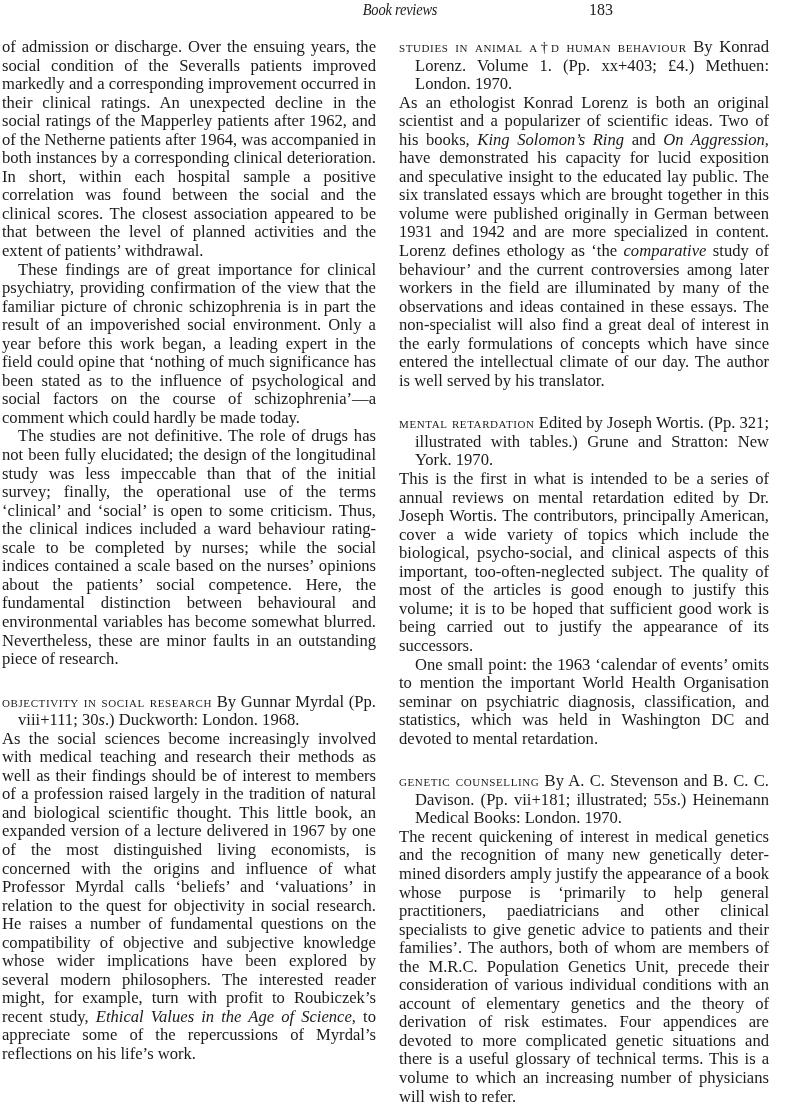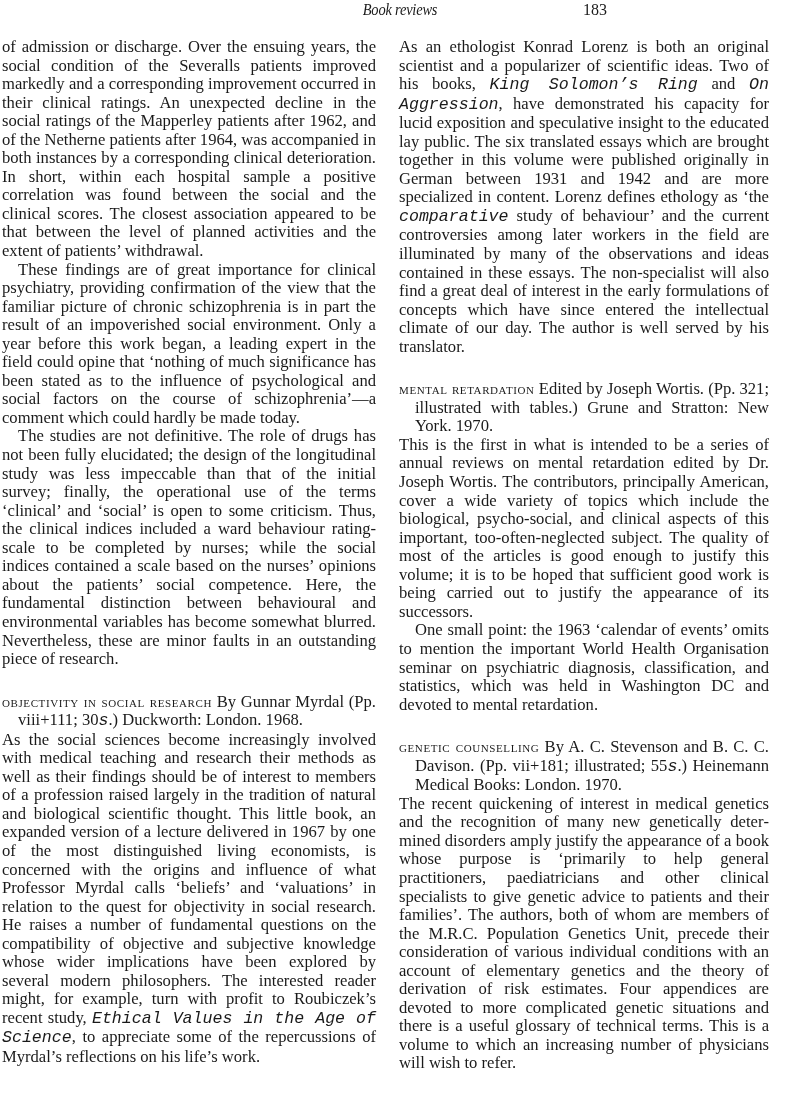--- a/index.html
+++ b/index.html
@@ -1,32 +1,32 @@
 <!DOCTYPE html>
 <html><head>
 <meta charset="utf-8">
 <style>
   html, body { margin: 0; padding: 0; background: #ffffff; }
   body { width: 800px; height: 1113px; position: relative; overflow: hidden;
          font-family: "Liberation Serif", "DejaVu Serif", serif; color: #1a1a1a; }
   .header { position: absolute; top: 0; left: 0; width: 640px; height: 24px; }
   .running-title { position: absolute; top: 1px; left: 0; width: 800px; text-align: center;
          font-style: italic; font-size: 16px; letter-spacing: -0.2px; transform: scaleX(0.9); }
-  .page-number { position: absolute; top: 1px; right: 33px; font-size: 16px; }
+  .page-number { position: absolute; top: 1px; right: 27px; font-size: 16px; }
   .col { position: absolute; top: 38px; width: 374px; font-size: 16.6px; line-height: 18.55px;
          text-align: justify; hyphens: manual; }
   .col.left { left: 2px; }
   .col.right { left: 399px; width: 370px; }
   p { margin: 0; }
   p.indent { text-indent: 16px; }
   .review-head { margin-top: 24px; padding-left: 16px; text-indent: -16px; text-align: justify; }
   .review-head.first { margin-top: 0; }
   .sc { font-variant: small-caps; text-transform: lowercase; font-size: 15px; letter-spacing: 0.6px; }
   .bib { font-size: 16.6px; }
-  em { font-style: italic; font-family: Liberation Mono, monospace; }
+  em { font-style: italic; }
 </style>
 </head>
 <body>
 
 <div class="header">
   <div class="running-title">Book reviews</div>
   <div class="page-number">183</div>
 </div>
 
 <div class="col left">
@@ -36,20 +36,24 @@
 
   <div class="review-head">
     <span class="sc">Objectivity in Social Research</span>
     <span class="bib">By Gunnar Myrdal</span>
     <span class="bib">(Pp. viii+111; 30</span><em>s</em><span class="bib">.) Duckworth: London. 1968.</span>
   </div>
   <p><span>As the social sciences become increasingly involved with medical teaching and research their methods as well as their findings should be of interest to members of a profession raised largely in the tradition of natural and biological scientific thought. This little book, an expanded version of a lecture delivered in 1967 by one of the most distinguished living econo­mists, is concerned with the origins and influence of what Professor Myrdal calls ‘beliefs’ and ‘valuations’ in relation to the quest for objectivity in social research. He raises a number of fundamental questions on the compatibility of objective and subjective knowledge whose wider implications have been explored by several modern philosophers. The interested reader might, for example, turn with profit to Roubiczek’s recent study, </span><em>Ethical Values in the Age of Science</em><span>, to appreciate some of the repercus­sions of Myrdal’s reflections on his life’s work.</span></p>
 </div>
 
 <div class="col right">
+  <div class="review-head first">
+    <span class="sc">Studies in Animal a†d Human Behaviour</span>
+    <span class="bib">By Konrad Lorenz. Volume 1. (Pp. xx+403; £4.) Methuen: London. 1970.</span>
+  </div>
   <p><span>As an ethologist Konrad Lorenz is both an original scientist and a popularizer of scientific ideas. Two of his books, </span><em>King Solomon’s Ring</em><span> and </span><em>On Aggression</em><span>, have demonstrated his capacity for lucid exposition and speculative insight to the educated lay public. The six translated essays which are brought together in this volume were published originally in German between 1931 and 1942 and are more specialized in content. Lorenz defines ethology as ‘the </span><em>comparative</em><span> study of behaviour’ and the current controversies among later workers in the field are illuminated by many of the observations and ideas contained in these essays. The non-specialist will also find a great deal of interest in the early formulations of concepts which have since entered the intellectual climate of our day. The author is well served by his translator.</span></p>
 
   <div class="review-head">
     <span class="sc">Mental Retardation</span>
     <span class="bib">Edited by Joseph Wortis. (Pp. 321; illustrated with tables.) Grune and Stratton: New York. 1970.</span>
   </div>
   <p>This is the first in what is intended to be a series of annual reviews on mental retardation edited by Dr. Joseph Wortis. The contributors, principally American, cover a wide variety of topics which include the biological, psycho-social, and clinical aspects of this important, too-often-neglected subject. The quality of most of the articles is good enough to justify this volume; it is to be hoped that sufficient good work is being carried out to justify the appearance of its successors.</p>
   <p class="indent">One small point: the 1963 ‘calendar of events’ omits to mention the important World Health Organisation seminar on psychiatric diagnosis, classification, and statistics, which was held in Washington DC and devoted to mental retardation.</p>
 
   <div class="review-head">

